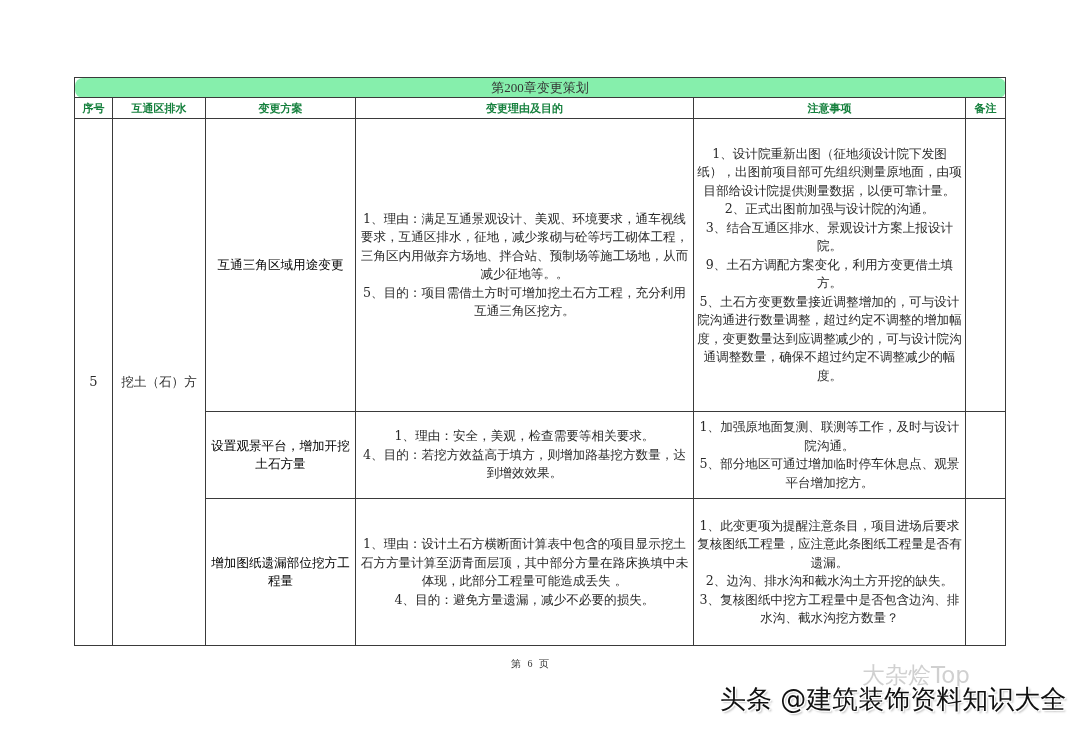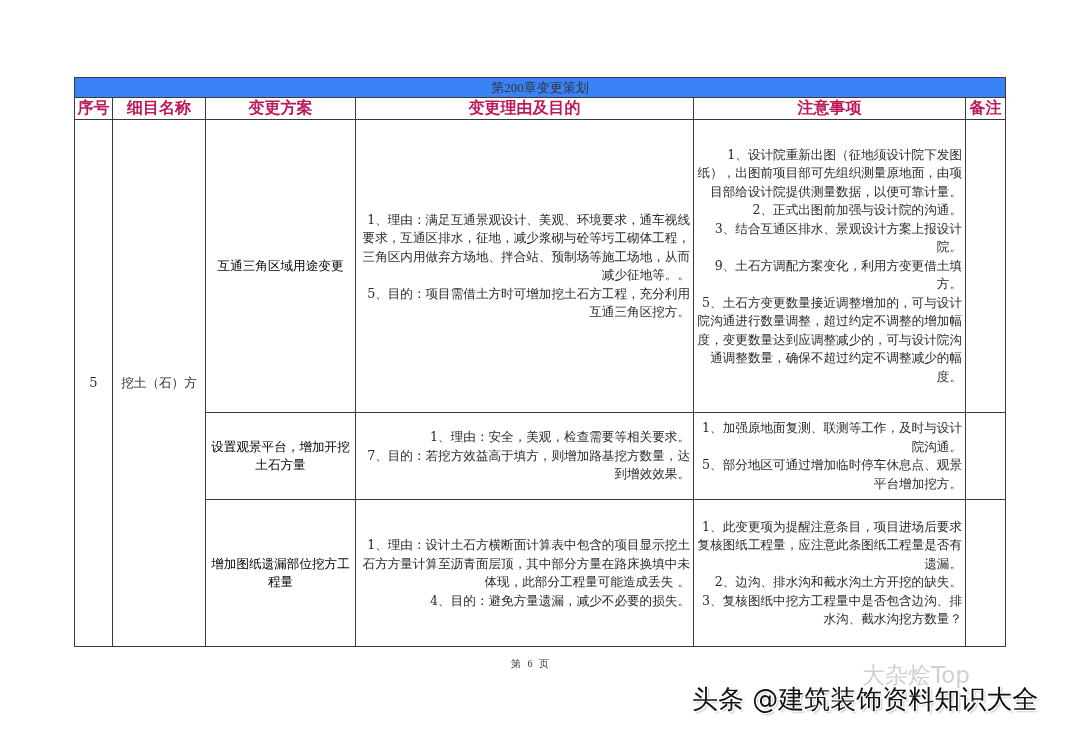--- a/index.html
+++ b/index.html
@@ -6,45 +6,45 @@
     body {
       width:1080px; height:733px; background:#ffffff; position:relative; overflow:hidden;
       font-family:"DejaVu Serif","Liberation Serif",serif; color:#2a2a2a;
     }
     .tbl {
       position:absolute; left:74px; top:77px; width:931px;
       border-collapse:collapse; table-layout:fixed;
     }
     .tbl td, .tbl th { border:1.6px solid #3a3a3a; padding:0; }
     .title-row th {
-      background:#3b82f6; height:19px; font-weight:normal; font-size:13px;
-      text-align:center; color:#333; font-family:"Liberation Serif",serif;
+      background:#86efac; height:19px; font-weight:normal; font-size:13px;
+      text-align:center; color:#333; font-family:"Liberation Serif",serif;border-radius:8px;
     }
     .head-row th {
-      height:20px; font-size:16px; font-weight:bold; text-align:center;
-      font-family:"DejaVu Sans","Liberation Sans",sans-serif; color:#be185d;
+      height:20px; font-size:11px; font-weight:bold; text-align:center;
+      font-family:"DejaVu Sans","Liberation Sans",sans-serif; color:#15803d;
     }
     .cell { font-size:12.6px; line-height:18.5px; vertical-align:middle; }
     .center { text-align:center; }
-    .left { text-align:right; padding:0 3px !important; }
+    .left { text-align:center; padding:0 3px !important; }
     .num { text-align:center; font-size:13px; }
     .r1 td.plan, .r1 td.reason, .r1 td.note { height:292px; }
     .r2 td { height:86px; }
     .r3 td { height:146px; }
     .plan { padding:0 4px !important; color:#000000; }
     .footer-page {
       position:absolute; left:511px; top:657px; font-size:10px; color:#333;
       letter-spacing:2px; font-family:"Liberation Serif",serif;
     }
     .watermark-small {
       position:absolute; left:862px; top:660px; font-size:23px; color:rgba(150,150,150,0.45);
       font-family:"DejaVu Sans",sans-serif;
     }
     .watermark-big {
-      position:absolute; left:692px; top:682px; font-size:26px; color:#111;
+      position:absolute; left:720px; top:682px; font-size:26px; color:#111;
       font-family:"DejaVu Sans","Liberation Sans",sans-serif;
       text-shadow:1px 1px 0 #fff,-1px -1px 0 #fff,1px -1px 0 #fff,-1px 1px 0 #fff, 2px 2px 2px rgba(0,0,0,0.25);
       letter-spacing:0px;
     }
   </style>
 </head>
 <body>
 
 <table class="tbl">
   <colgroup>
@@ -54,21 +54,21 @@
     <col style="width:338px">
     <col style="width:272px">
     <col style="width:40px">
   </colgroup>
   <tbody>
       <tr class="title-row">
     <th colspan="6">第200章变更策划</th>
   </tr>
   <tr class="head-row">
     <th>序号</th>
-    <th>细目名称</th>
+    <th>互通区排水</th>
     <th>变更方案</th>
     <th>变更理由及目的</th>
     <th>注意事项</th>
     <th>备注</th>
   </tr>
 
   <tr class="r1">
     <td rowspan="3" class="cell num">5</td>
     <td rowspan="3" class="cell center">挖土（石）方</td>
     <td class="cell center plan">互通三角区域用途变更</td>
@@ -83,21 +83,21 @@
       <div>9、土石方调配方案变化，利用方变更借土填方。</div>
       <div>5、土石方变更数量接近调整增加的，可与设计院沟通进行数量调整，超过约定不调整的增加幅度，变更数量达到应调整减少的，可与设计院沟通调整数量，确保不超过约定不调整减少的幅度。</div>
     </td>
     <td class="cell"></td>
   </tr>
 
   <tr class="r2">
     <td class="cell center plan">设置观景平台，增加开挖土石方量</td>
     <td class="cell left">
       <div>1、理由：安全，美观，检查需要等相关要求。</div>
-      <div>7、目的：若挖方效益高于填方，则增加路基挖方数量，达到增效效果。</div>
+      <div>4、目的：若挖方效益高于填方，则增加路基挖方数量，达到增效效果。</div>
     </td>
     <td class="cell left">
       <div>1、加强原地面复测、联测等工作，及时与设计院沟通。</div>
       <div>5、部分地区可通过增加临时停车休息点、观景平台增加挖方。</div>
     </td>
     <td class="cell"></td>
   </tr>
 
   <tr class="r3">
     <td class="cell center plan">增加图纸遗漏部位挖方工程量</td>

